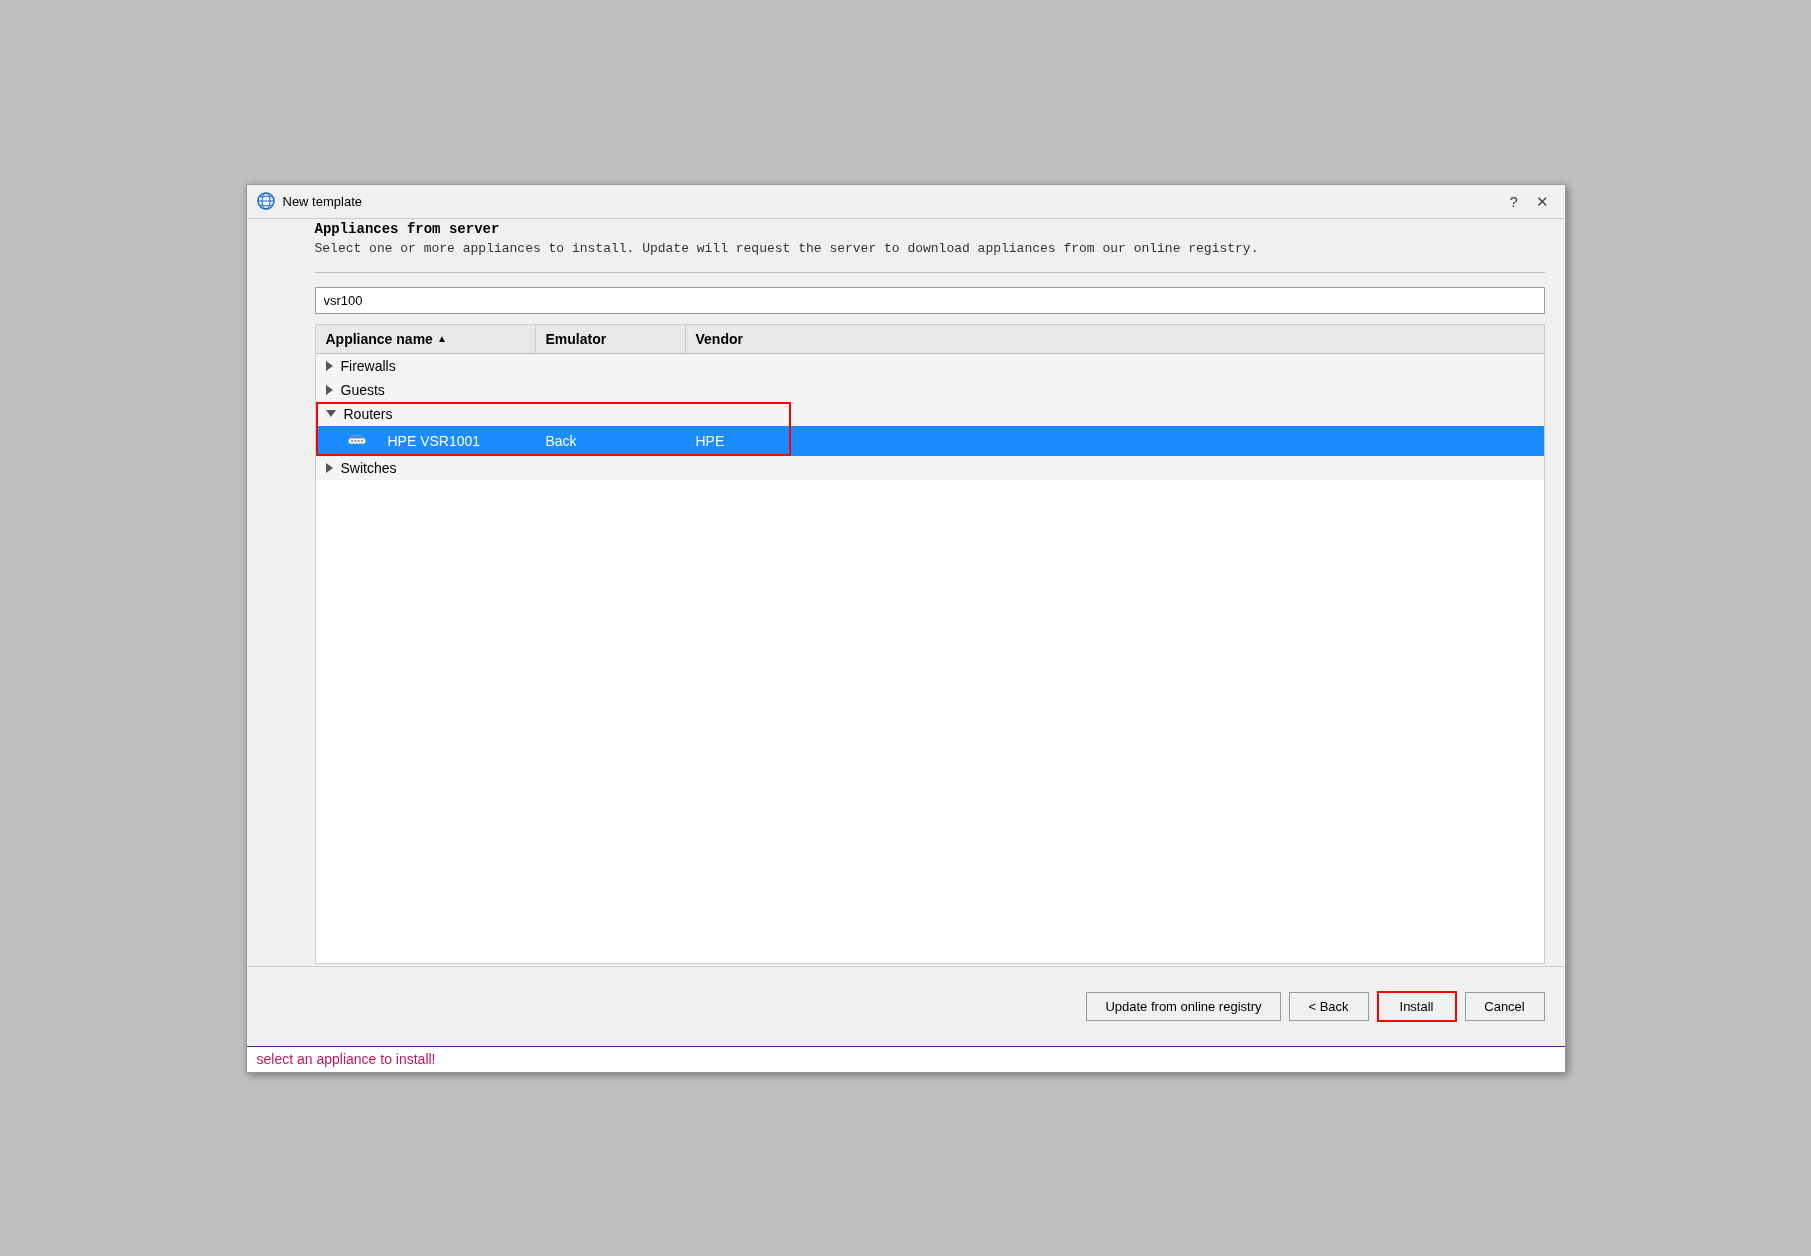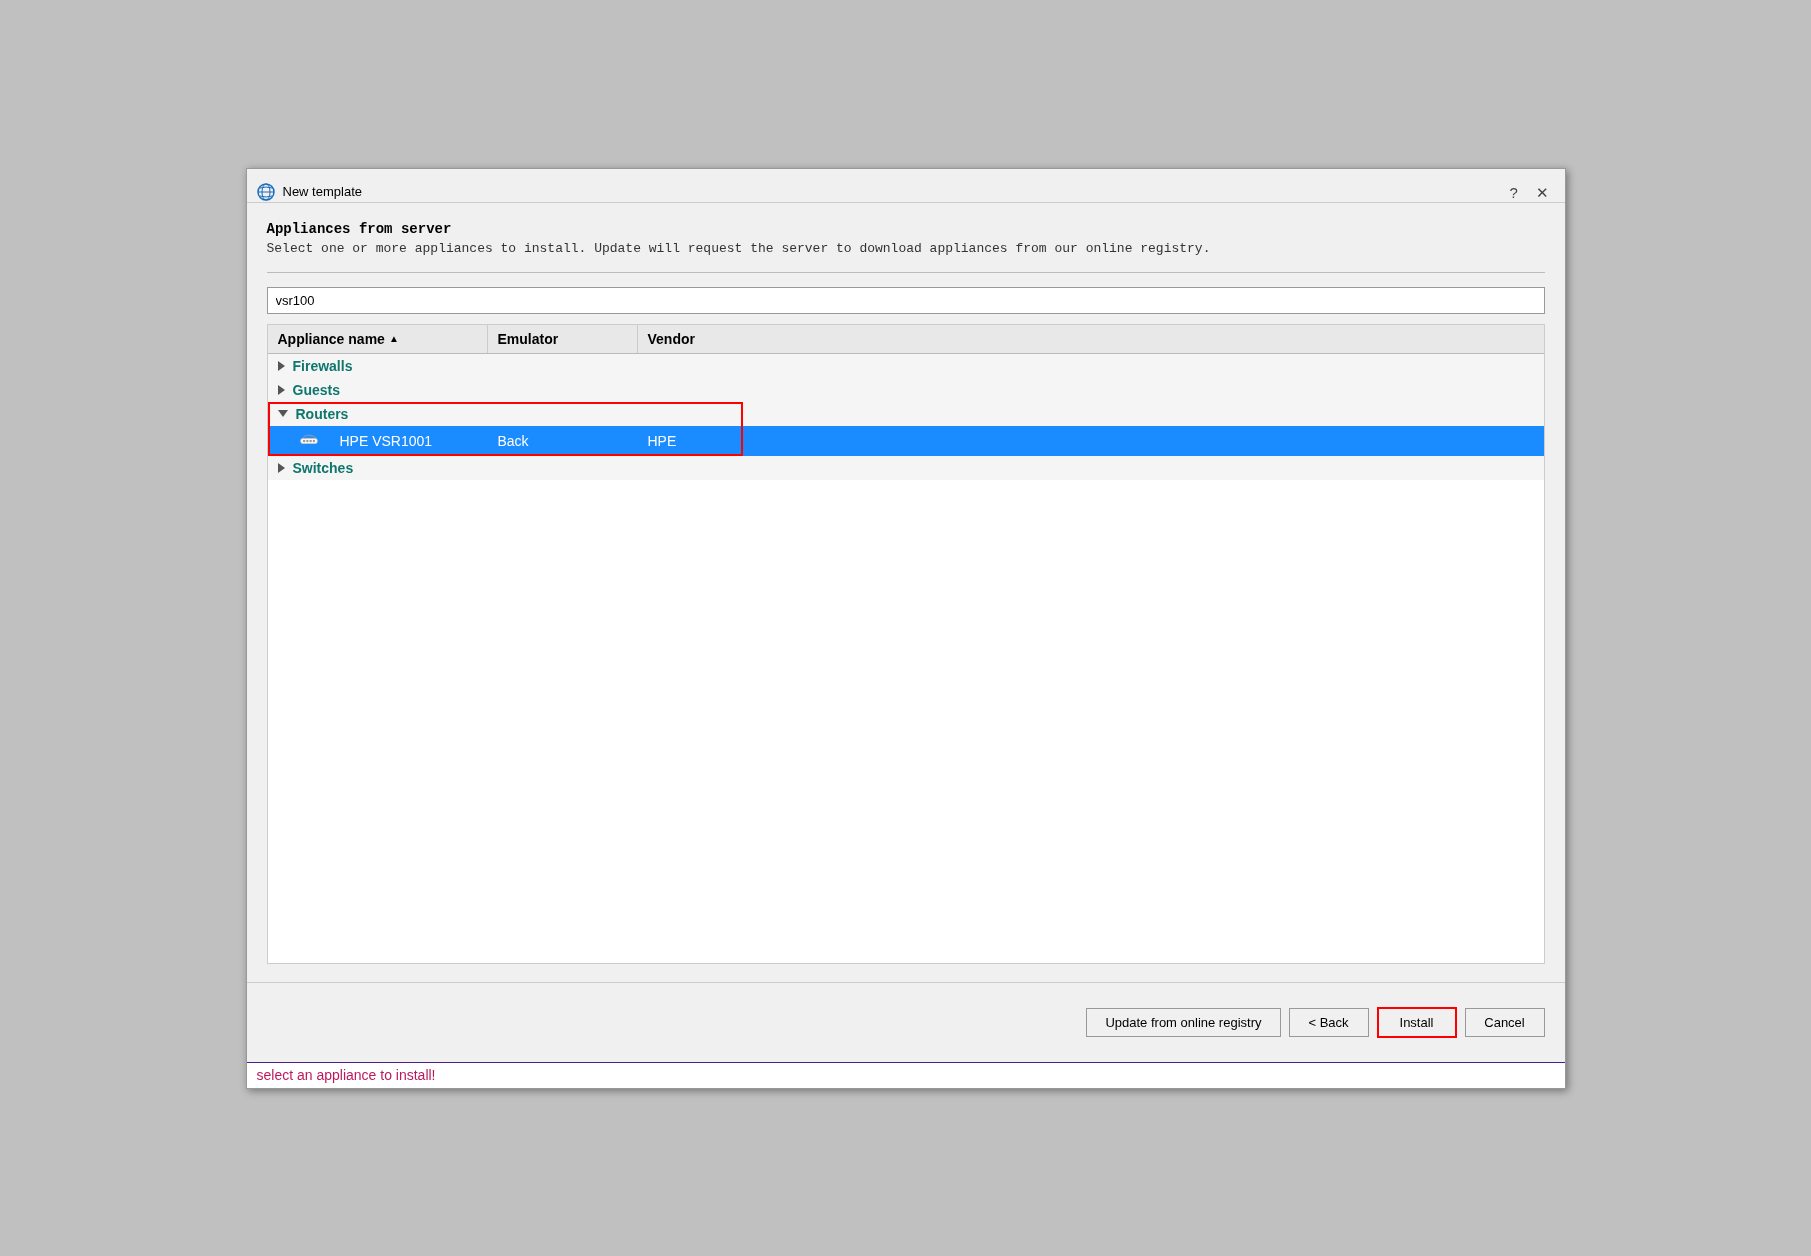--- a/index.html
+++ b/index.html
@@ -26,23 +26,23 @@
       border: 1px solid #999;
       box-shadow: 2px 2px 8px rgba(0,0,0,0.4);
       display: flex;
       flex-direction: column;
     }
 
     .title-bar {
       background: #f0f0f0;
       border-bottom: 1px solid #ccc;
       display: flex;
-      align-items: flex-start;
+      align-items: center;
       justify-content: space-between;
-      padding: 14px 10px;
+      padding: 6px 10px;
       height: 34px;
     }
 
     .title-bar-left {
       display: flex;
       align-items: center;
       gap: 8px;
     }
 
     .title-bar-icon {
@@ -69,22 +69,23 @@
       background: none;
       border: none;
       cursor: pointer;
       font-size: 15px;
       color: #444;
       padding: 2px 6px;
       line-height: 1;
     }
 
     .content {
-      padding: 18px 20px;
+      padding: 2px 20px;
       flex: 1;
+      margin-left: 48px;
     }
 
     .section-title {
       font-size: 14px;
       font-weight: bold;
       font-family: 'Courier New', monospace;
       margin-bottom: 4px;
       color: #000;
     }
 
@@ -145,22 +146,21 @@
       display: flex;
       flex-direction: column;
     }
 
     .group-row {
       display: grid;
       grid-template-columns: 220px 150px 1fr;
       padding: 4px 10px;
       background: #f5f5f5;
       font-size: 13px;
-      color: #0f766e;
-      font-weight: bold;
+      color: #000000;
     }
 
     .group-label {
       display: flex;
       align-items: center;
       gap: 4px;
       font-size: 13px;
     }
 
     .data-row {

